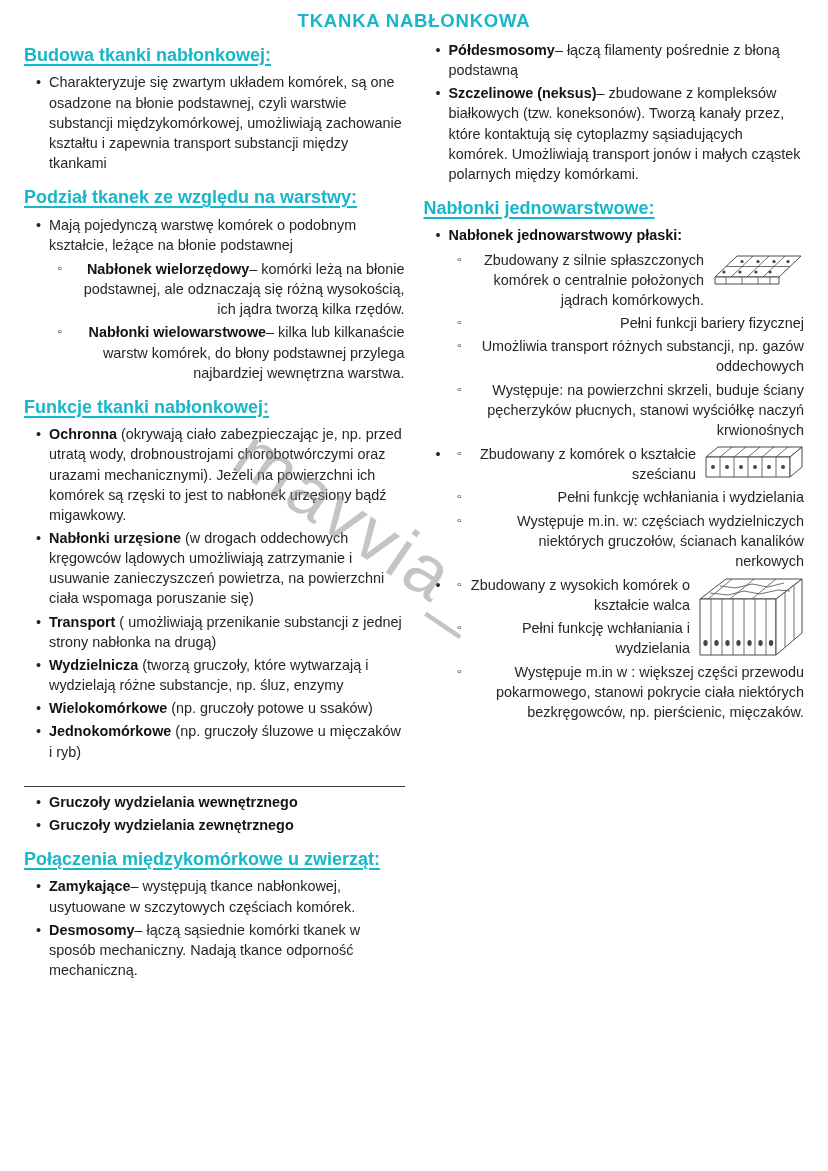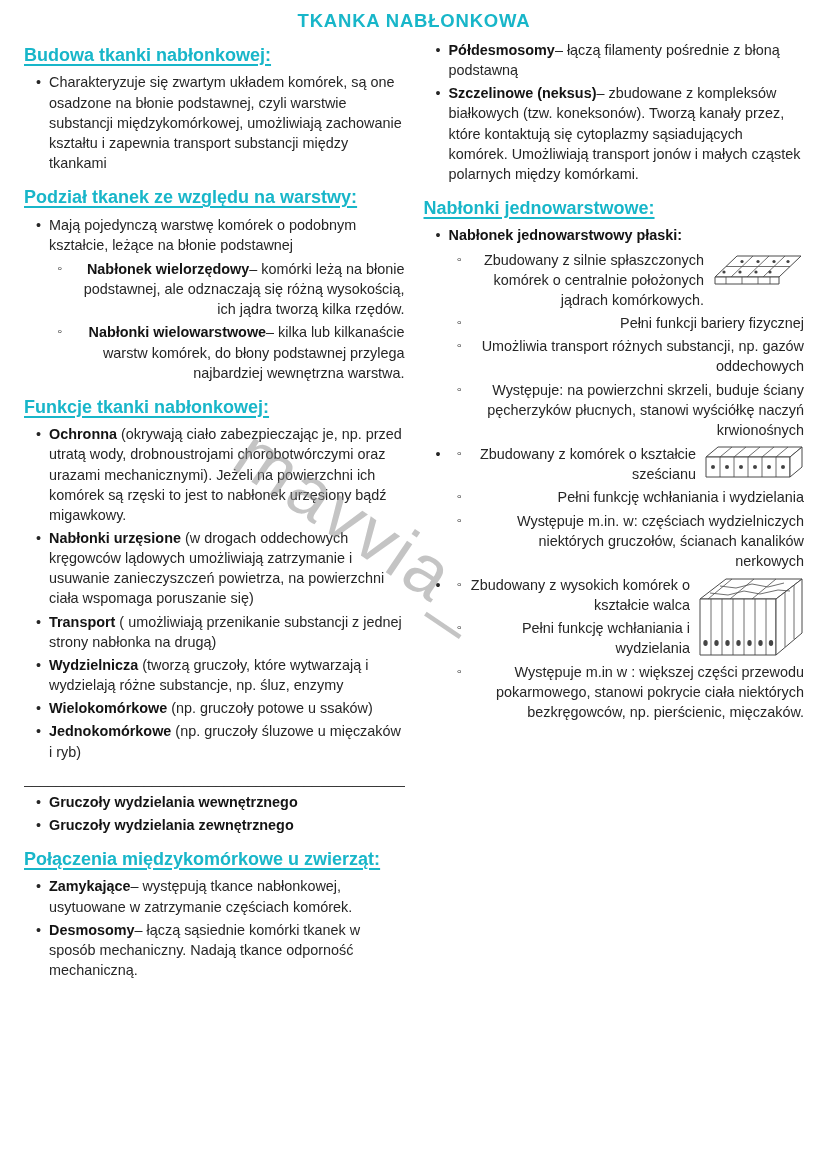--- a/index.html
+++ b/index.html
@@ -80,21 +80,21 @@
         <li><b>Jednokomórkowe</b><span> (np. gruczoły śluzowe u mięczaków i ryb)</span></li>
       </ul>
       <div class="divider">____________________________________________________</div>
       <ul class="lvl1">
         <li><b>Gruczoły wydzielania wewnętrznego</b></li>
         <li><b>Gruczoły wydzielania zewnętrznego</b></li>
       </ul>
 
       <h2 class="sec">Połączenia międzykomórkowe u zwierząt:</h2>
       <ul class="lvl1">
-        <li><b>Zamykające</b><span>– występują  tkance nabłonkowej, usytuowane w zatrzymanie częściach komórek.</span></li>
+        <li><b>Zamykające</b><span>– występują  tkance nabłonkowej, usytuowane w szczytowych częściach komórek.</span></li>
         <li><b>Desmosomy</b><span>– łączą sąsiednie komórki tkanek w sposób mechaniczny. Nadają tkance odporność mechaniczną.</span></li>
       </ul>
 
     </div>
 
     <div class="col">
 
       <ul class="lvl1">
         <li><b>Półdesmosomy</b><span>– łączą filamenty pośrednie z błoną podstawną</span></li>
         <li><b>Szczelinowe (neksus)</b><span>– zbudowane z kompleksów białkowych (tzw. koneksonów). Tworzą kanały przez, które kontaktują się cytoplazmy sąsiadujących komórek. Umożliwiają transport jonów i małych cząstek polarnych między komórkami.</span></li>

